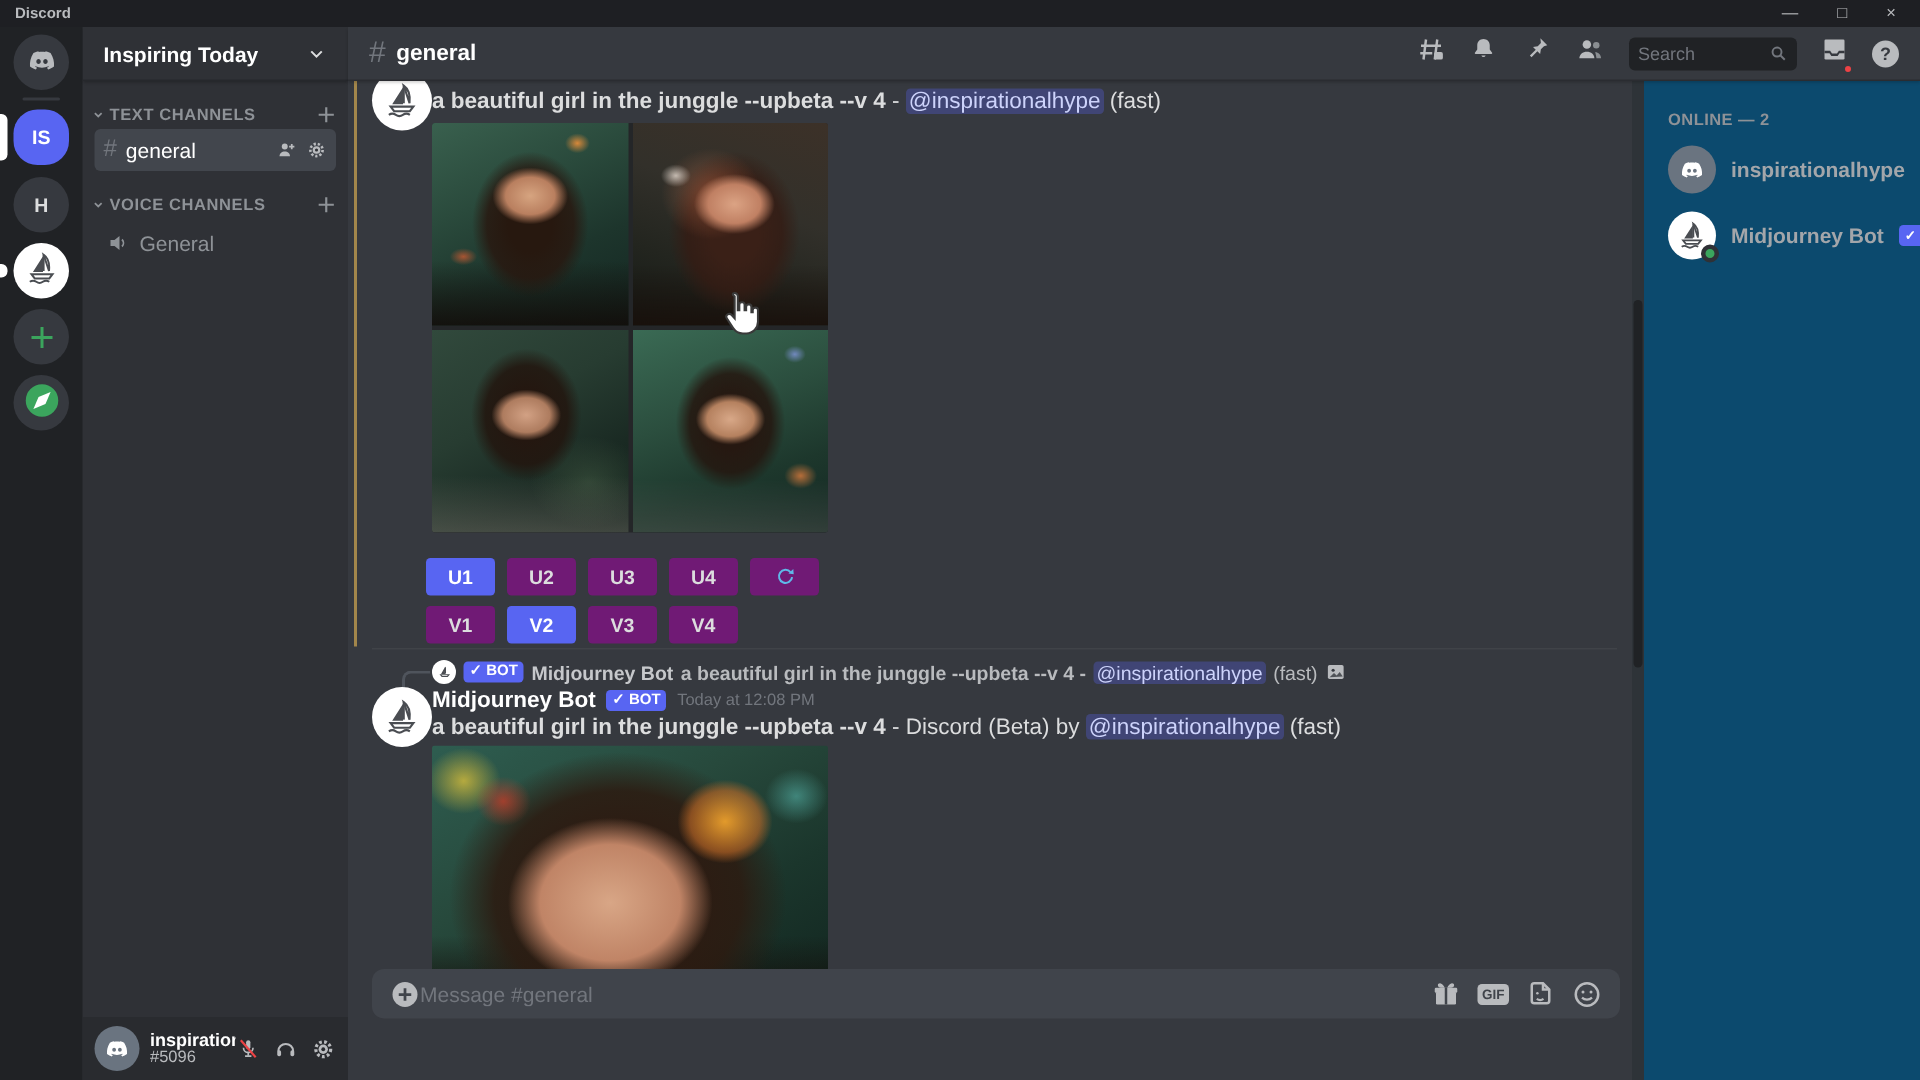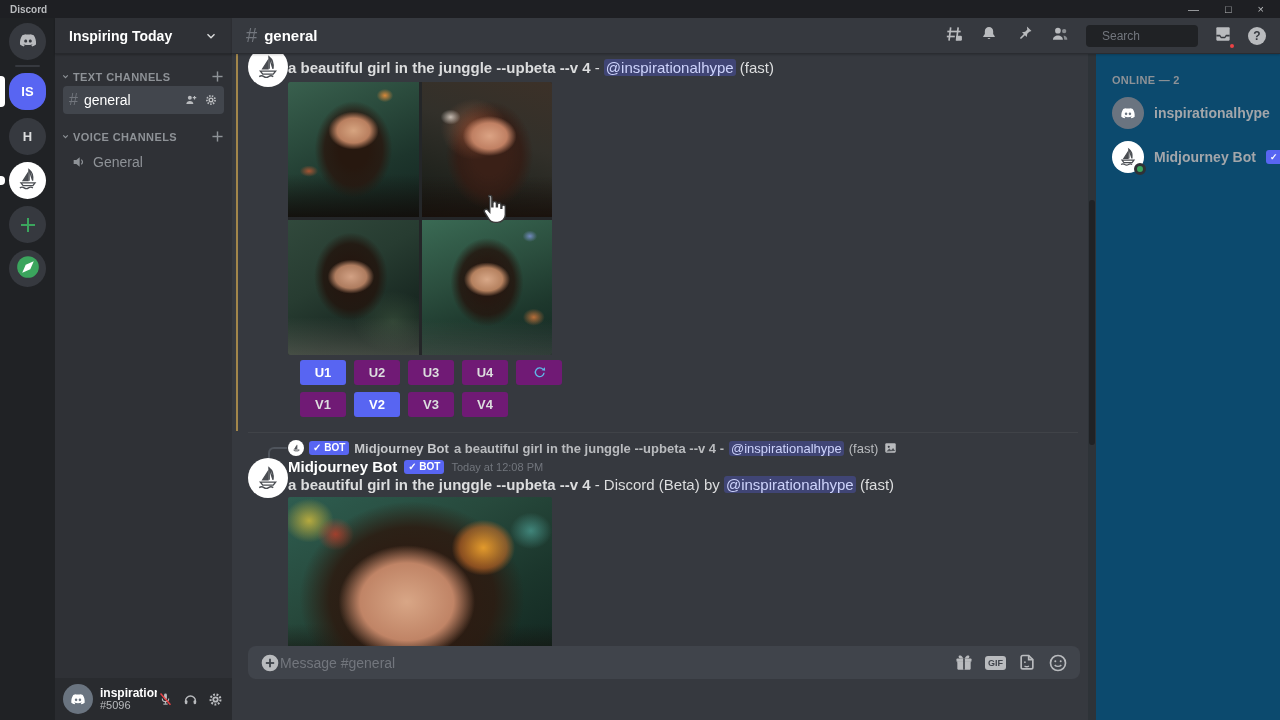--- a/index.html
+++ b/index.html
@@ -67,21 +67,21 @@
   
   .chat-header { position:absolute; left:232px; top:18px; right:0; height:36px;
     background:#36393f; border-bottom:1px solid #2a2c31;
     box-shadow:0 1px 2px rgba(0,0,0,.2); display:flex; align-items:center;
     padding:0 14px; z-index:20; }
   .hdr-hash { color:#72767d; font-size:20px; font-weight:400; margin-right:7px; }
   .hdr-title { color:#fff; font-size:15px; font-weight:700; }
   .hdr-icons { margin-left:auto; display:flex; align-items:center; gap:15px; }
   .hdr-icons .hicon { cursor:pointer; position:relative; }
   .searchbox { width:112px; height:22px; background:#202225; border-radius:4px;
-    display:flex; align-items:center; padding:0 16px; }
+    display:flex; align-items:center; padding:0 6px; }
   .searchbox input { flex:1; background:transparent; border:none; outline:none;
     color:#dcddde; font-size:12px; width:80px; font-family:"Liberation Sans",sans-serif; }
   .searchbox input::placeholder { color:#72767d; }
   .red-dot { position:absolute; right:-3px; bottom:-2px; width:8px; height:8px;
     background:#ed4245; border-radius:50%; border:2px solid #36393f; }
   .help-circle { width:18px; height:18px; background:#b9bbbe; border-radius:50%;
     color:#36393f; font-weight:700; font-size:12px; display:flex; align-items:center;
     justify-content:center; }
 
   
@@ -138,21 +138,21 @@
     background:
       radial-gradient(16% 22% at 74% 30%, rgba(236,160,44,.95), rgba(200,110,40,.6) 55%, transparent 75%),
       radial-gradient(10% 14% at 18% 22%, rgba(200,60,40,.75), transparent 70%),
       radial-gradient(13% 18% at 8% 14%, rgba(215,190,60,.8), transparent 72%),
       radial-gradient(11% 15% at 92% 20%, rgba(90,190,180,.55), transparent 72%),
       radial-gradient(34% 44% at 45% 62%, #d8a686 0%, #c08466 52%, transparent 76%),
       radial-gradient(52% 70% at 47% 60%, #2d1b12 32%, rgba(44,27,17,.88) 60%, transparent 82%),
       linear-gradient(to top, rgba(20,12,8,.8), transparent 25%),
       linear-gradient(150deg,#2e5d50 0%,#27493c 38%,#1b362c 68%,#122620 100%); }
 
-  .btn-row { position:absolute; left:68px; display:flex; gap:8px; }
+  .btn-row { position:absolute; left:52px; display:flex; gap:8px;margin-top:12px; }
   .mj-btn { width:46px; height:25px; border-radius:3px; background:#701a75;
     color:#dcddde; font-size:13px; font-weight:600; display:flex; align-items:center;
     justify-content:center; cursor:pointer; }
   .mj-btn.active { background:#5865f2; color:#fff; }
 
   .msg-divider { position:absolute; left:16px; right:10px; top:378px; height:1px;
     background:rgba(255,255,255,.05); }
 
   .reply-row { position:absolute; left:56px; top:386px; height:16px; display:flex;
     align-items:center; gap:5px; font-size:13px; white-space:nowrap; }

